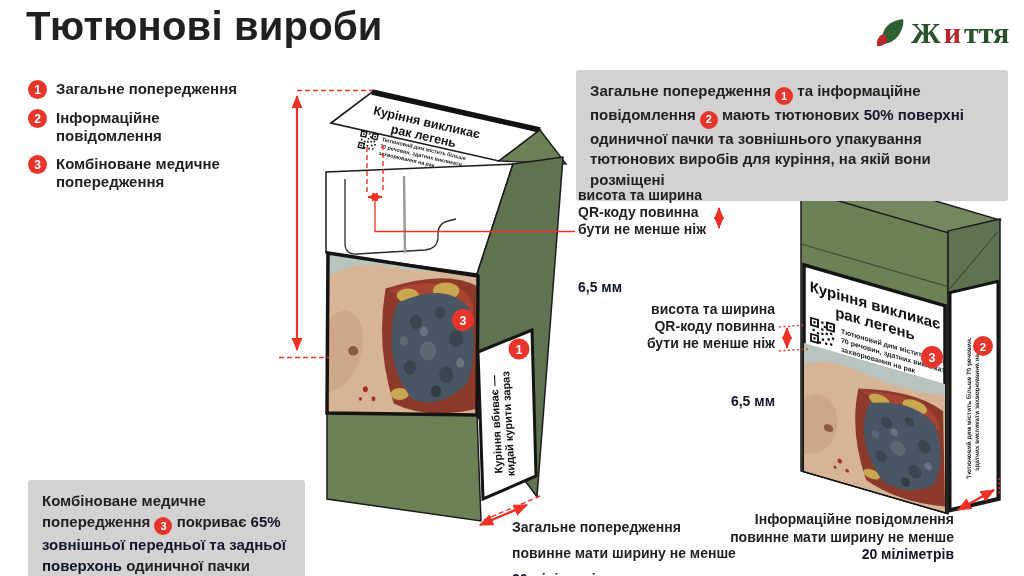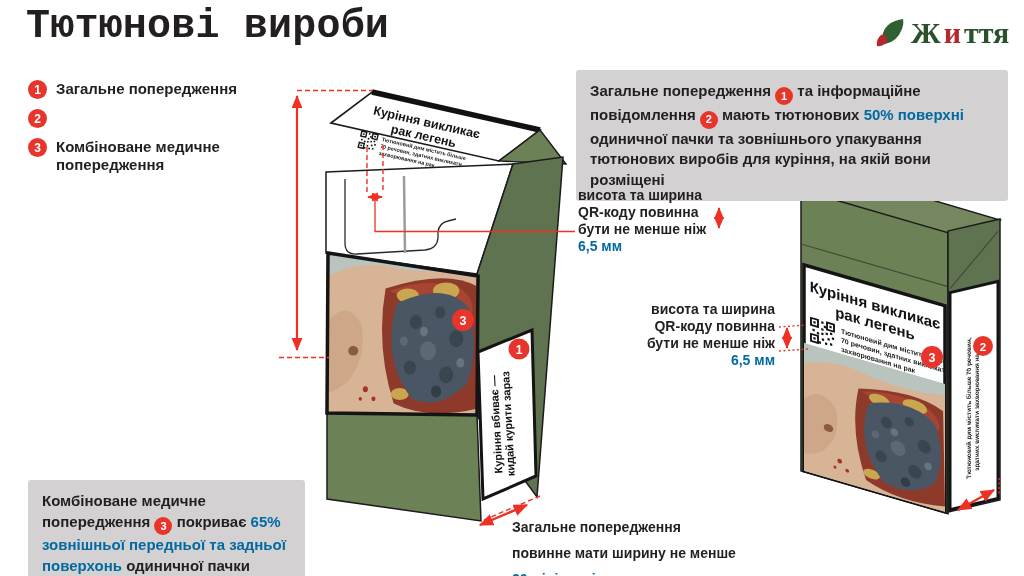--- a/index.html
+++ b/index.html
@@ -1,28 +1,28 @@
 <!DOCTYPE html>
 <html><head>
 <meta charset="utf-8">
 <style>
   html,body{margin:0;padding:0;background:#fff;}
   #canvas{position:relative;width:1024px;height:576px;background:#ffffff;overflow:hidden;
           font-family:"Liberation Sans",sans-serif;color:#231f20;}
   #page-title{position:absolute;left:26px;top:4px;margin:0;font-size:40px;font-weight:bold;
-          letter-spacing:.2px;color:#231f20;font-family:Liberation Mono, monospace;}
+          letter-spacing:.2px;color:#231f20;font-family:Liberation Sans, sans-serif;}
   .logo{position:absolute;left:874px;top:16px;display:flex;align-items:center;gap:3px;
         font-family:"Liberation Serif",serif;font-size:30px;font-weight:bold;line-height:34px;}
   .logo .g{color:#29522c}.logo .r{color:#b5282d}
   .legend{position:absolute;left:28px;top:80px;display:flex;flex-direction:column;gap:10px;width:260px;}
   .leg-item{display:flex;gap:9px;align-items:flex-start;font-weight:bold;font-size:15px;line-height:18px;}
   .cbadge{flex:0 0 auto;width:19px;height:19px;border-radius:50%;background:#e8352b;color:#fff;
           display:flex;align-items:center;justify-content:center;font-size:12px;font-weight:bold;}
   .note{position:absolute;font-weight:bold;font-size:14px;line-height:19px;}
-  .red{color:#0369a1;}
+  .red{color:#0f172a;margin-top:41px;}
   .graybox{position:absolute;background:#d3d1d2;border-radius:3px;font-weight:bold;font-size:15px;
            line-height:20.5px;padding:11px 14px;box-sizing:border-box;}
   .ibadge{display:inline-flex;width:18px;height:18px;border-radius:50%;background:#e8352b;color:#fff;
           font-size:11px;align-items:center;justify-content:center;vertical-align:-3.5px;font-weight:bold;}
   #note-left{left:100px;top:242px;width:216px;}
   #box-tr{left:576px;top:70px;width:432px;}
   #qr-open-note{left:578px;top:187px;width:160px;line-height:17px;}
   #qr-closed-note{left:597px;top:301px;width:178px;line-height:17px;text-align:right;}
   #box-bl{left:28px;top:480px;width:277px;}
   #w-open-note{left:512px;top:514px;width:226px;line-height:26px;}
@@ -195,20 +195,21 @@
       <span class="g">ття</span>
   </div>
 
   <div class="legend">
     <div class="leg-item">
       <span class="cbadge">1</span>
       <span>Загальне попередження</span>
     </div>
     <div class="leg-item">
       <span class="cbadge">2</span>
+      <span style="width:140px">Інформаційне повідомлення</span>
     </div>
     <div class="leg-item">
       <span class="cbadge">3</span>
       <span style="width:175px">Комбіноване медичне попередження</span>
     </div>
   </div>
 
 
   <div class="graybox" id="box-tr">
     <span>Загальне попередження </span><span class="ibadge">1</span><span> та інформаційне повідомлення </span><span class="ibadge">2</span><span> мають тютюнових </span><span class="red">50% поверхні</span><span> одиничної пачки та зовнішнього упакування тютюнових виробів для куріння, на якій вони розміщені</span>
@@ -229,14 +230,17 @@
   </div>
 
   <div class="graybox" id="box-bl">
     <span>Комбіноване медичне попередження </span><span class="ibadge">3</span><span> покриває </span><span class="red">65% зовнішньої передньої та задньої поверхонь</span><span> одиничної пачки</span>
   </div>
 
   <div class="note" id="w-open-note">
     <span>Загальне попередження повинне мати ширину не менше </span><span class="red">20 міліметрів</span>
   </div>
 
+  <div class="note" id="w-closed-note">
+    <span>Інформаційне повідомлення повинне мати ширину не менше </span><span class="red">20 міліметрів</span>
+  </div>
 
 </div>
 
 </body></html>

